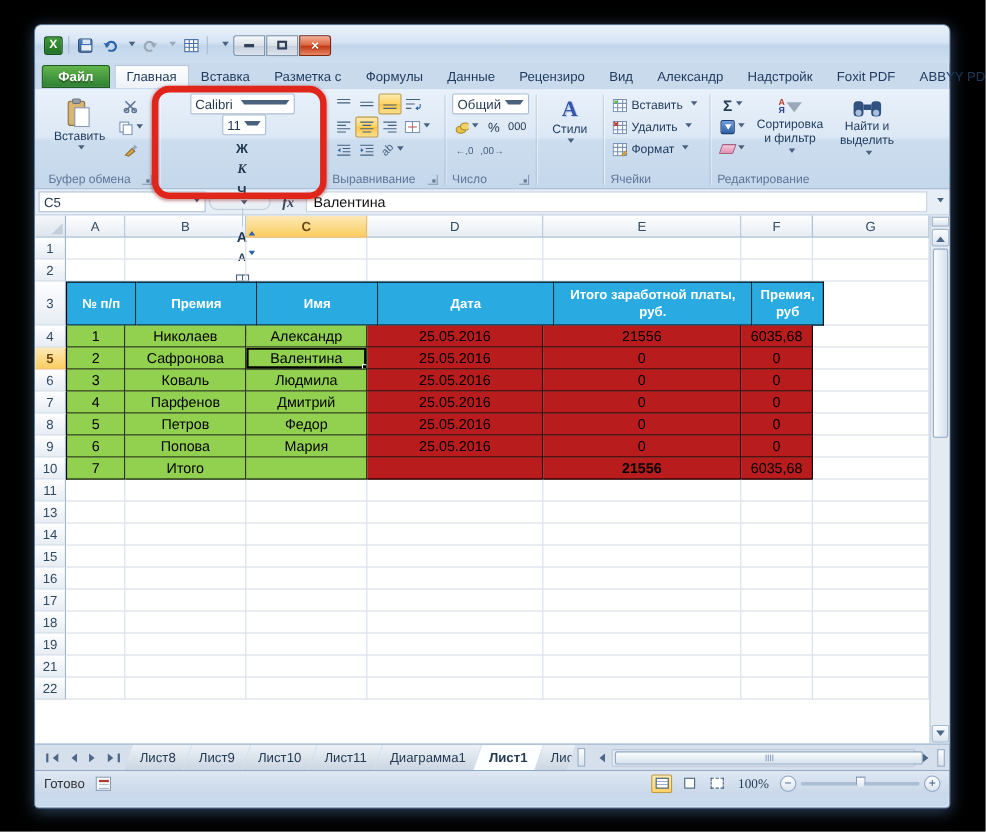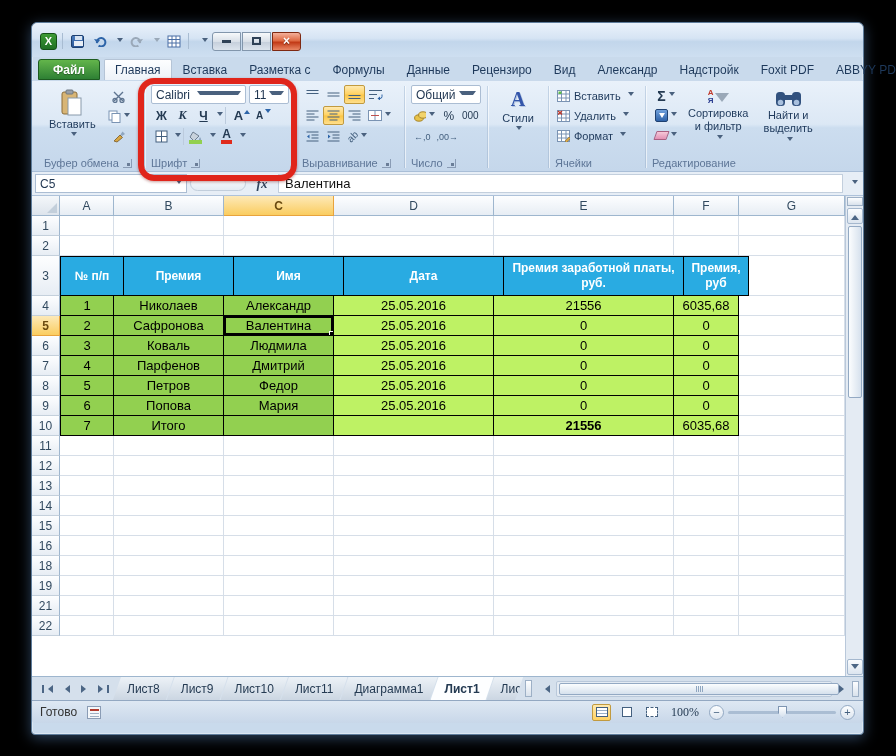--- a/index.html
+++ b/index.html
@@ -41,41 +41,41 @@
   .tab.active { background:linear-gradient(#FDFEFF,#EDF2F8); border-color:#B5C4D6; border-radius:2px 2px 0 0; }
   .tab.file { background:linear-gradient(#63B54B,#2E8034); border:1px solid #1D5B20; border-radius:3px 3px 0 0;
               color:#fff; font-weight:bold; padding:0 14px; margin-right:4px; text-shadow:0 1px 1px rgba(0,0,0,.35); }
 
   
   .ribbon { height:92px; background:linear-gradient(#E9F1FA,#DCE8F5 48%,#CCDDEF 52%,#C5D7EB);
             border-top:1px solid #C9D9EB; border-bottom:1px solid #A9BED7; display:flex; padding:2px 0 0 8px; position:relative; }
   .rgroup { display:flex; flex-direction:column; position:relative; padding:2px 4px 0 4px; }
   .rgsep { width:1px; background:linear-gradient(#C4D4E6,#AFC3DA); margin:3px 2px; box-shadow:1px 0 0 rgba(255,255,255,.6); }
   .rg-body { flex:1; display:flex; }
-  .rg-label { height:16px; display:flex; align-items:center; justify-content:flex-start; gap:4px;
+  .rg-label { height:16px; display:flex; align-items:center; justify-content:space-between; gap:4px;
               font-size:11px; color:#5E7697; position:relative; white-space:nowrap; }
   .launcher { width:9px; height:9px; border-right:1px solid #8A9CB5; border-bottom:1px solid #8A9CB5; position:relative; }
   .launcher:before { content:""; position:absolute; right:1px; bottom:1px; width:3px; height:3px; background:#6B7E98; }
   .dar { width:0; height:0; border:3px solid transparent; border-top:4px solid #4A617E; margin-left:3px; display:inline-block; }
   .ibtn { min-width:21px; height:19px; display:flex; align-items:center; justify-content:center; border:1px solid transparent;
           border-radius:2px; font-size:12px; color:#243A52; padding:0 2px; }
   .ibtn.hl { background:linear-gradient(#FFE9AE,#FFD263 48%,#FBC646 52%,#FFDF8C); border-color:#C19A3F; }
   .rsel { background:#fff; border:1px solid #ABBDD3; border-radius:2px; height:19px; display:flex; align-items:center;
           font-size:12px; color:#1F3550; padding:0 4px; }
   .rsel span { flex:1; }
   .bigbtn { display:flex; flex-direction:column; align-items:center; justify-content:flex-start; gap:2px;
             font-size:11px; color:#1E395B; padding:3px 4px; border:1px solid transparent; border-radius:2px; }
   .vline { width:1px; height:17px; background:#BCCBDD; margin:0 2px; }
 
   .clip-body { gap:4px; }
   .clip-col { display:flex; flex-direction:column; gap:1px; padding-top:2px; }
 
   .fontgrp { width:146px; }
   .font-body { flex-direction:column; gap:2px; }
-  .frow { display:flex; align-items:center; }
+  .frow { display:flex; align-items:center;flex-direction:column; }
   .fname { width:95px; }
   .fsize { width:40px; margin-left:3px; }
   .b-bold { font-weight:bold; }
   .b-italic { font-style:italic; font-family:"Liberation Serif",serif; font-weight:bold; }
   .b-under { text-decoration:underline; font-weight:bold; }
   .grow-a { font-size:13px; font-weight:bold; position:relative; }
   .shrink-a { font-size:10px; font-weight:bold; position:relative; }
   .caret-up { width:0;height:0;border:3px solid transparent;border-bottom:4px solid #2C64A8; position:absolute; top:0; right:-2px;}
   .caret-dn { width:0;height:0;border:3px solid transparent;border-top:4px solid #2C64A8; position:absolute; top:2px; right:-2px;}
   .colorbar { position:absolute; left:2px; bottom:1px; width:13px; height:4px; }
@@ -136,21 +136,21 @@
   .grow { height:20px; } .grow.hrow { height:40px; }
   .rnum { width:28px; background:linear-gradient(#FDFEFF,#E7EDF4); border-right:1px solid #9EB6CE; border-bottom:1px solid #C4D0DC;
           display:flex; align-items:center; justify-content:center; font-size:12px; color:#31495F; }
   .gcell { border-right:1px solid #D6DEE8; border-bottom:1px solid #D6DEE8; font-size:13px; color:#000;
            display:flex; align-items:center; justify-content:center; position:relative; overflow:hidden; white-space:nowrap; }
   .tcell { border-right:1px solid #000; border-bottom:1px solid #000; }
   .tcell.tl { border-left:1px solid #000; }
   .tcell.tt { border-top:1px solid #000; }
   .t-h { background:#29ABE2; color:#fff; font-weight:bold; font-size:12px; text-align:center; white-space:normal; line-height:1.25; padding:0 2px; }
   .t-g { background:#92D050; }
-  .t-w { background:#bef264; }
+  .t-w { background:#b91c1c; }
   .b { font-weight:bold; }
   .selcell { box-shadow:inset 0 0 0 2px #000; z-index:3; }
   .fhandle { position:absolute; right:-1px; bottom:-1px; width:5px; height:5px; background:#000; border:1px solid #fff; z-index:4; }
 
   
   .vscroll { width:18px; background:#E4EBF3; border-left:1px solid #B9C8DA; display:flex; flex-direction:column; align-items:center; }
   .vsplit { width:16px; height:9px; background:linear-gradient(#FDFEFF,#D9E2EC); border:1px solid #9DB0C6; margin:1px 0; }
   .sbtn { width:16px; height:16px; background:linear-gradient(#FAFCFE,#DCE5EF); border:1px solid #A5B8CE; border-radius:2px;
           display:flex; align-items:center; justify-content:center; margin:1px 0; }
   .tri-up { width:0;height:0;border:4px solid transparent;border-bottom:5px solid #4C6685; margin-bottom:2px;}
@@ -621,21 +621,21 @@
             <div class="gcell" style="width: 180px;"></div>
             <div class="gcell" style="width: 65px;"></div>
             <div class="gcell flexcol"></div>
           </div>
           <div class="grow hrow">
             <div class="rnum">3</div>
             <div class="gcell t-h tcell tl tt" style="width: 64px;">№ п/п</div>
             <div class="gcell t-h tcell tt" style="width: 110px;">Премия</div>
             <div class="gcell t-h tcell tt" style="width: 110px;">Имя</div>
             <div class="gcell t-h tcell tt" style="width: 160px;">Дата</div>
-            <div class="gcell t-h tcell tt" style="width: 180px;">Премия заработной платы, руб.</div>
+            <div class="gcell t-h tcell tt" style="width: 180px;">Итого заработной платы, руб.</div>
             <div class="gcell t-h tcell tt" style="width: 65px;">Премия, руб</div>
             <div class="gcell flexcol"></div>
           </div>
           <div class="grow">
             <div class="rnum">4</div>
             <div class="gcell t-g tcell tl" style="width: 54px;">1</div>
             <div class="gcell t-g tcell" style="width: 110px;">Николаев</div>
             <div class="gcell t-g tcell" style="width: 110px;">Александр</div>
             <div class="gcell t-w tcell" style="width: 160px;">25.05.2016</div>
             <div class="gcell t-w tcell" style="width: 180px;">21556</div>
@@ -706,30 +706,20 @@
             <div class="rnum">11</div>
             <div class="gcell" style="width: 54px;"></div>
             <div class="gcell" style="width: 110px;"></div>
             <div class="gcell" style="width: 110px;"></div>
             <div class="gcell" style="width: 160px;"></div>
             <div class="gcell" style="width: 180px;"></div>
             <div class="gcell" style="width: 65px;"></div>
             <div class="gcell flexcol"></div>
           </div>
           <div class="grow">
-            <div class="rnum">12</div>
-            <div class="gcell" style="width: 54px;"></div>
-            <div class="gcell" style="width: 110px;"></div>
-            <div class="gcell" style="width: 110px;"></div>
-            <div class="gcell" style="width: 160px;"></div>
-            <div class="gcell" style="width: 180px;"></div>
-            <div class="gcell" style="width: 65px;"></div>
-            <div class="gcell flexcol"></div>
-          </div>
-          <div class="grow">
             <div class="rnum">13</div>
             <div class="gcell" style="width: 54px;"></div>
             <div class="gcell" style="width: 110px;"></div>
             <div class="gcell" style="width: 110px;"></div>
             <div class="gcell" style="width: 160px;"></div>
             <div class="gcell" style="width: 180px;"></div>
             <div class="gcell" style="width: 65px;"></div>
             <div class="gcell flexcol"></div>
           </div>
           <div class="grow">
@@ -747,20 +737,30 @@
             <div class="gcell" style="width: 54px;"></div>
             <div class="gcell" style="width: 110px;"></div>
             <div class="gcell" style="width: 110px;"></div>
             <div class="gcell" style="width: 160px;"></div>
             <div class="gcell" style="width: 180px;"></div>
             <div class="gcell" style="width: 65px;"></div>
             <div class="gcell flexcol"></div>
           </div>
           <div class="grow">
             <div class="rnum">16</div>
+            <div class="gcell" style="width: 54px;"></div>
+            <div class="gcell" style="width: 110px;"></div>
+            <div class="gcell" style="width: 110px;"></div>
+            <div class="gcell" style="width: 160px;"></div>
+            <div class="gcell" style="width: 180px;"></div>
+            <div class="gcell" style="width: 65px;"></div>
+            <div class="gcell flexcol"></div>
+          </div>
+          <div class="grow">
+            <div class="rnum">17</div>
             <div class="gcell" style="width: 54px;"></div>
             <div class="gcell" style="width: 110px;"></div>
             <div class="gcell" style="width: 110px;"></div>
             <div class="gcell" style="width: 160px;"></div>
             <div class="gcell" style="width: 180px;"></div>
             <div class="gcell" style="width: 65px;"></div>
             <div class="gcell flexcol"></div>
           </div>
           <div class="grow">
             <div class="rnum">18</div>

